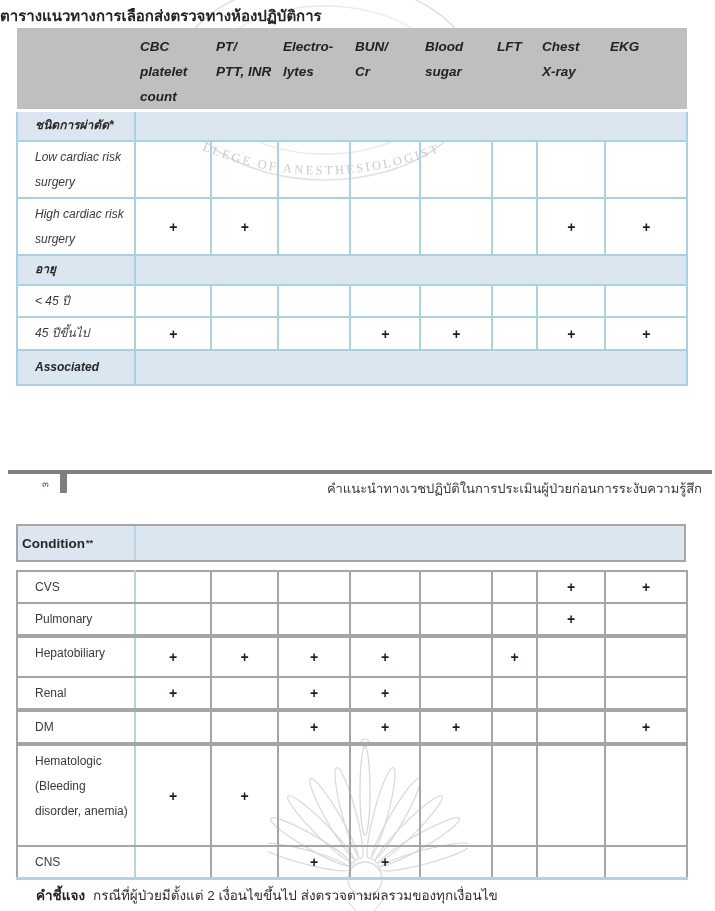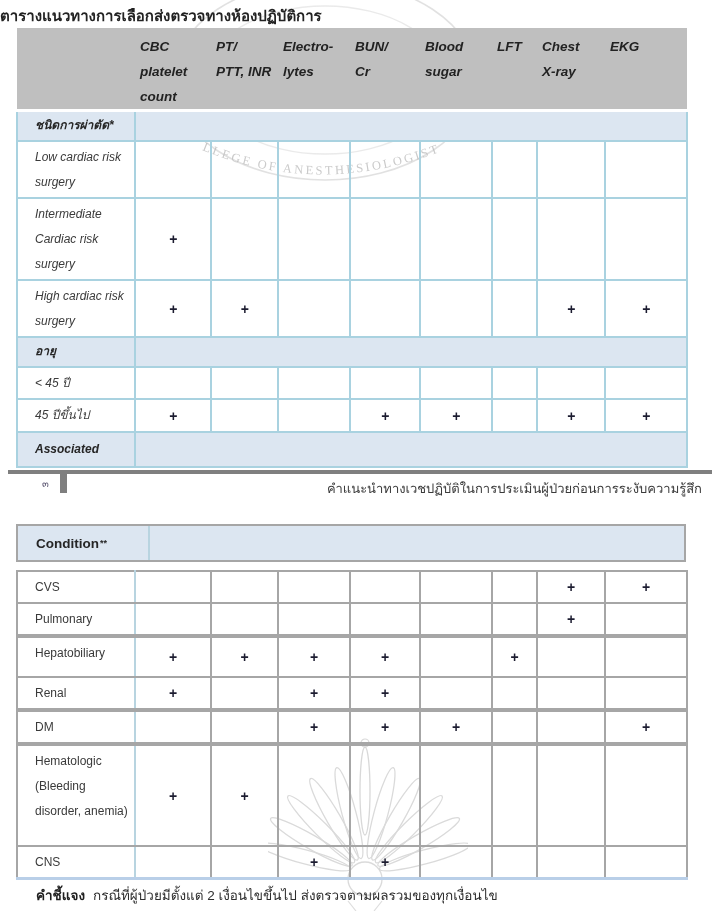--- a/index.html
+++ b/index.html
@@ -21,21 +21,21 @@
                     padding:6px 2px 0 5px;font-weight:600;color:#222;font-size:13.5px;line-height:25px;}
   #table1 tr.hdr td{border-bottom:3px solid #ffffff;}
   td.rlabel{vertical-align:top;padding:3px 4px 2px 17px;font-size:12px;line-height:25px;color:#3a3a3a;}
   tr.section td{background:#dce6f1;}
   tr.section td.rlabel{font-weight:600;color:#262626;vertical-align:middle;padding-top:1px;}
   td.mark{text-align:center;font-size:14px;font-weight:600;color:#1c1c30;}
   
   #condhead{position:absolute;left:16px;top:524px;width:666px;height:34px;background:#dce6f1;
             border:2px solid #a6a6a6;display:flex;align-items:center;z-index:1;}
   #condhead .clabel{width:112px;height:100%;border-right:2px solid #b8d4e0;display:flex;
-            align-items:center;padding-left:18px;font-size:13.5px;font-weight:600;color:#262626;}
+            align-items:center;padding-left:4px;font-size:13.5px;font-weight:600;color:#262626;}
   #condhead sup{font-size:9px;margin-left:1px;}
   #table2 td{border:2px solid #a6a6a6;}
   #table2 td.rlabel{border-right-color:#b8d4e0;}
   #table2 tr:nth-child(3) td{border-top-width:4px;}
   #table2 tr:nth-child(4) td{border-top-color:#b9d2de;}
   #table2 tr:nth-child(5) td{border-top-width:4px;}
   #table2 tr:nth-child(6) td{border-top-width:4px;}
   #table2 tr:last-child td{border-bottom-color:#b9cfe8;border-bottom-width:3px;}
   
   #hrule{position:absolute;left:8px;top:470px;width:704px;height:4px;background:#7f7f7f;z-index:2;}
@@ -129,31 +129,20 @@
               <div>EKG</div>
             </td>
           </tr>
           <tr class="section" style="height: 30px;">
             <td class="rlabel">ชนิดการผ่าตัด*</td>
             <td colspan="8"></td>
           </tr>
           <tr style="height: 52px;">
             <td class="rlabel">Low cardiac risk surgery</td>
             <td class="mark"></td>
-            <td class="mark"></td>
-            <td class="mark"></td>
-            <td class="mark"></td>
-            <td class="mark"></td>
-            <td class="mark"></td>
-            <td class="mark"></td>
-            <td class="mark"></td>
-          </tr>
-          <tr style="height: 72px;">
-            <td class="rlabel">Intermediate Cardiac risk surgery</td>
-            <td class="mark">+</td>
             <td class="mark"></td>
             <td class="mark"></td>
             <td class="mark"></td>
             <td class="mark"></td>
             <td class="mark"></td>
             <td class="mark"></td>
             <td class="mark"></td>
           </tr>
           <tr style="height: 50px;">
             <td class="rlabel">High cardiac risk surgery</td>

